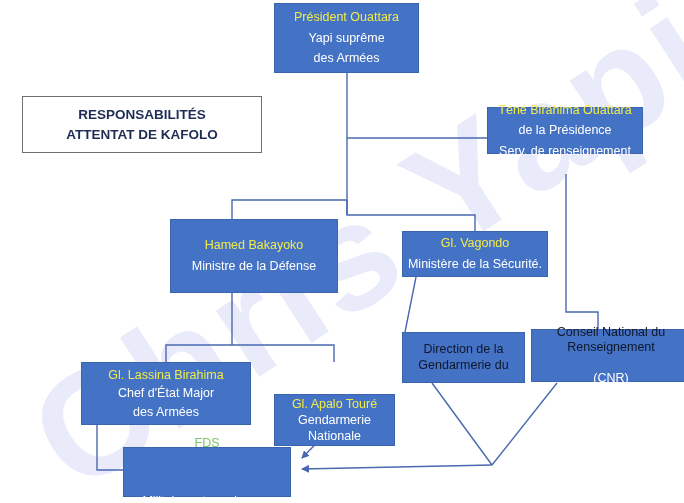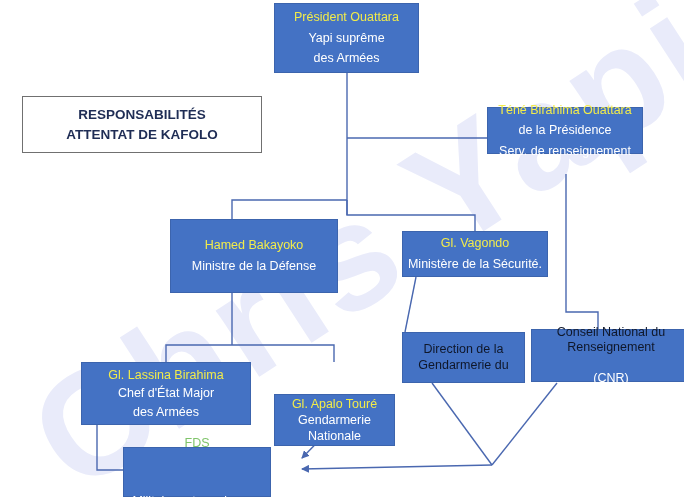--- a/index.html
+++ b/index.html
@@ -107,16 +107,16 @@
   <div>Chef d'État Major</div>
   <div>des Armées</div>
 </div>
 
 <div class="box" style="left:274px; top:362px; width:121px; height:52px; line-height:1.3;margin-top:32px;">
   <div class="name">Gl. Apalo Touré</div>
   <div>Gendarmerie</div>
   <div>Nationale</div>
 </div>
 
-<div class="box" style="left:123px; top:447px; width:148px; height:50px;gap:37px;">
+<div class="box" style="left:123px; top:447px; width:168px; height:50px;gap:37px;">
   <div class="green">FDS</div>
   <div>Militaires et gendarmes</div>
 </div>
 
 </body></html>

